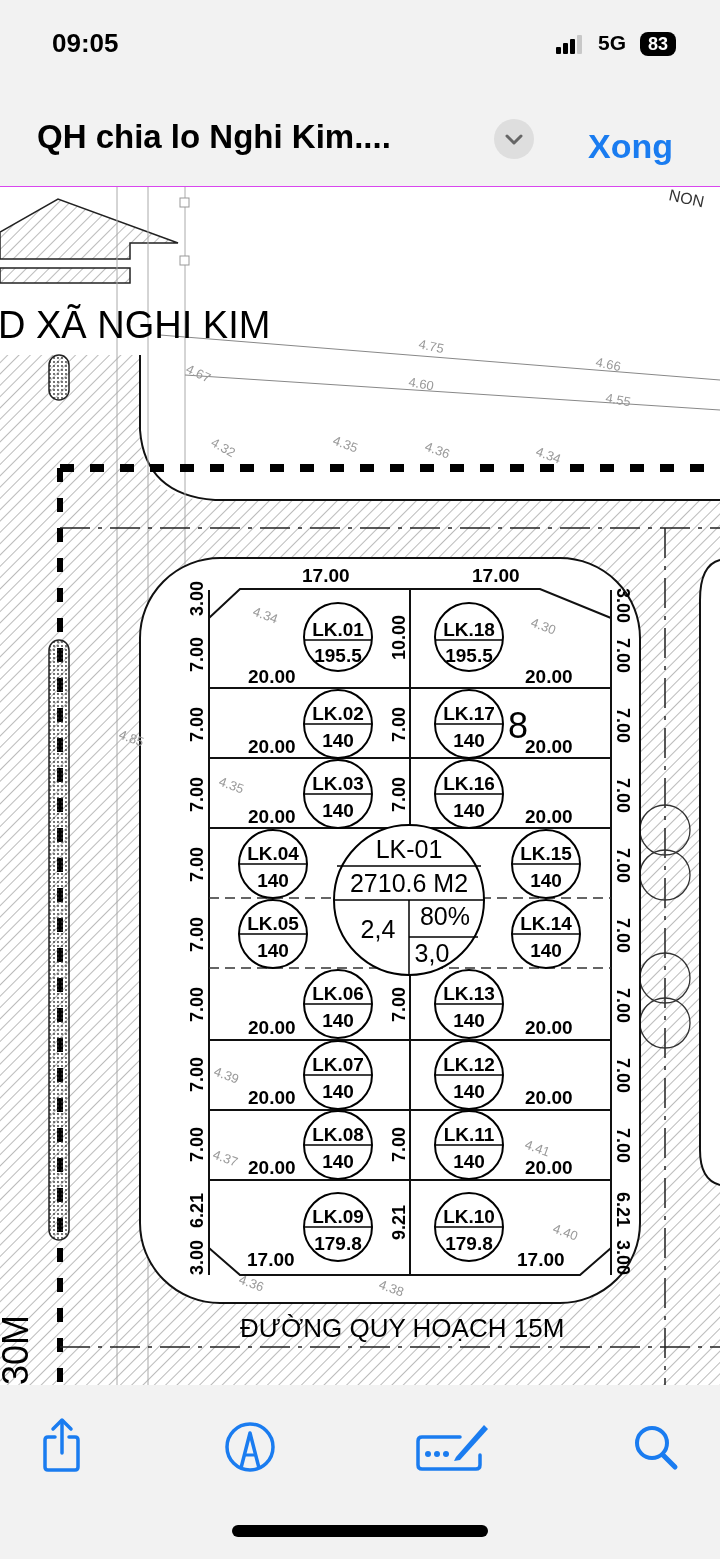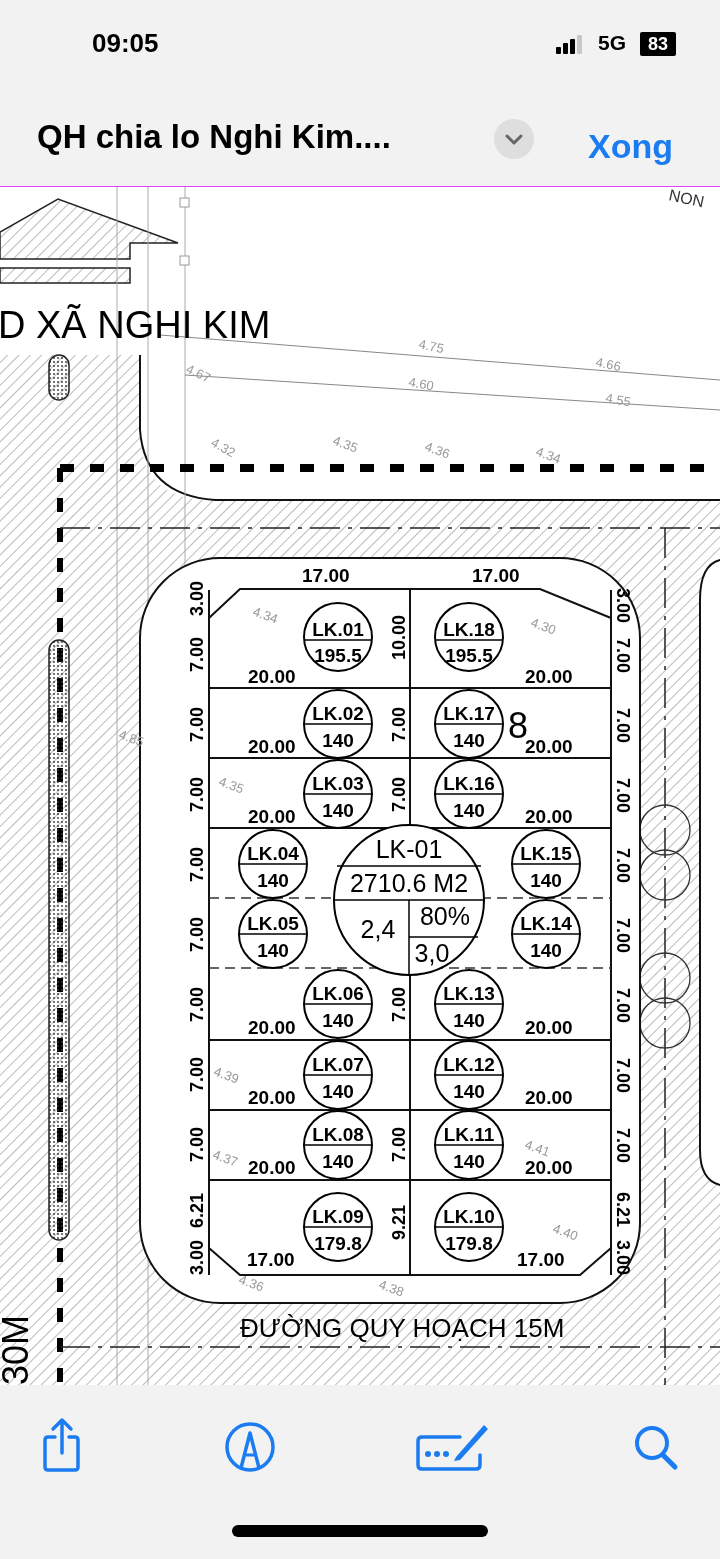--- a/index.html
+++ b/index.html
@@ -1,21 +1,21 @@
 <!DOCTYPE html>
 <html><head>
 <meta charset="utf-8">
 <style>
   html,body{margin:0;padding:0;background:#f2f2f2;}
   body{width:720px;height:1559px;position:relative;overflow:hidden;font-family:"Liberation Sans",sans-serif;}
   .status{position:absolute;top:0;left:0;width:720px;height:90px;background:#f2f2f2;}
-  .time{position:absolute;left:52px;top:28px;font-size:26px;font-weight:bold;color:#000;margin-left:40px;}
+  .time{position:absolute;left:52px;top:28px;font-size:26px;font-weight:bold;color:#000;}
   .sig{position:absolute;left:556px;top:34px;}
   .net{position:absolute;left:598px;top:31px;font-size:21px;font-weight:bold;color:#000;}
-  .batt{position:absolute;left:640px;top:32px;width:36px;height:24px;border-radius:2px;background:#000;color:#fff;font-size:18px;font-weight:bold;text-align:center;line-height:24px;}
+  .batt{position:absolute;left:640px;top:32px;width:36px;height:24px;border-radius:8px;background:#000;color:#fff;font-size:18px;font-weight:bold;text-align:center;line-height:24px;}
   .navbar{position:absolute;top:90px;left:0;width:720px;height:96px;background:#f2f2f2;border-bottom:4px solid #d946ef;}
   .title{position:absolute;left:37px;top:28px;font-size:33px;font-weight:bold;color:#000;white-space:nowrap;}
   .chev{position:absolute;left:494px;top:29px;width:40px;height:40px;border-radius:20px;background:#dedede;}
   .done{position:absolute;left:588px;top:37px;font-size:34px;font-weight:bold;color:#1a7cf0;}
   .doc{position:absolute;top:187px;left:0;width:720px;height:1198px;background:#fff;overflow:hidden;}
   .toolbar{position:absolute;top:1385px;left:0;width:720px;height:174px;background:#f2f2f2;}
   .tb{position:absolute;top:30px;width:60px;height:60px;}
   .home{position:absolute;left:232px;top:140px;width:256px;height:12px;border-radius:6px;background:#000;}
   svg text{font-family:"Liberation Sans",sans-serif;}
 </style>

